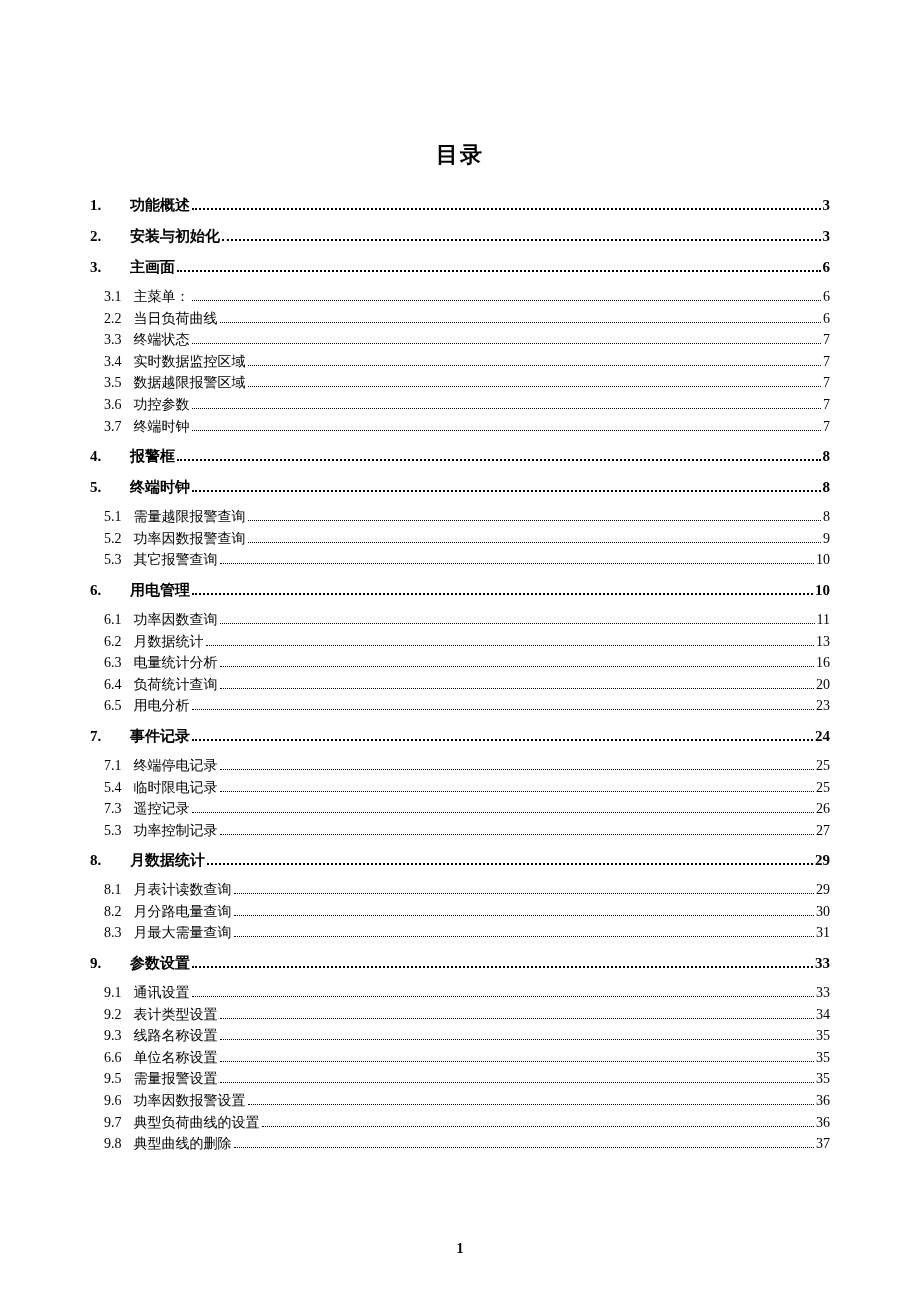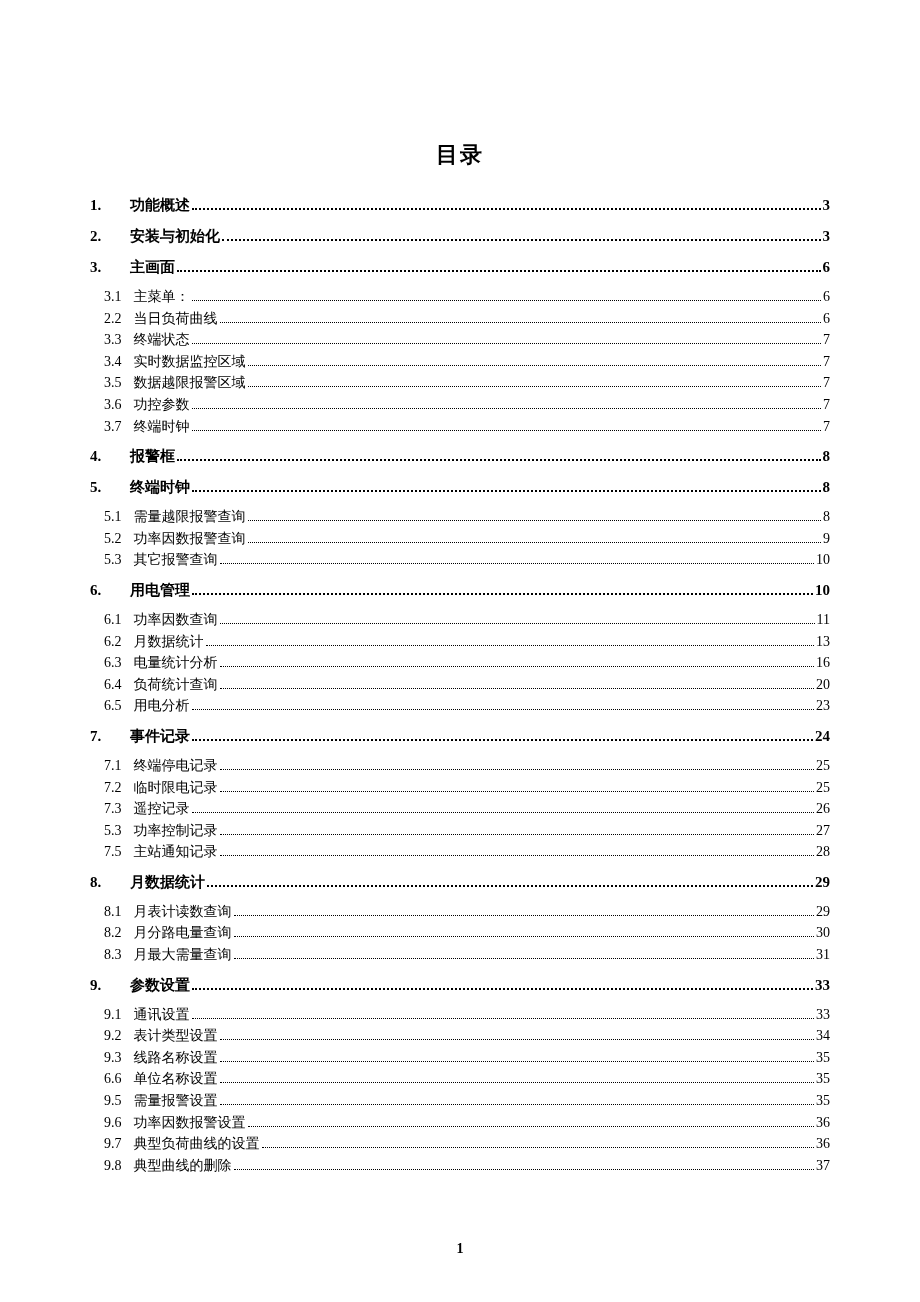--- a/index.html
+++ b/index.html
@@ -220,42 +220,36 @@
       <span class="toc-page">24</span>
     </div>
     <div class="level2-group">
       <div class="toc-row level2">
         <span class="toc-num">7.1</span>
         <span class="toc-label">终端停电记录</span>
         <span class="toc-dots"></span>
         <span class="toc-page">25</span>
       </div>
       <div class="toc-row level2">
-        <span class="toc-num">7.2</span>
+        <span class="toc-num">5.4</span>
         <span class="toc-label">临时限电记录</span>
         <span class="toc-dots"></span>
         <span class="toc-page">25</span>
       </div>
       <div class="toc-row level2">
         <span class="toc-num">7.3</span>
         <span class="toc-label">遥控记录</span>
         <span class="toc-dots"></span>
         <span class="toc-page">26</span>
       </div>
       <div class="toc-row level2">
         <span class="toc-num">5.3</span>
         <span class="toc-label">功率控制记录</span>
         <span class="toc-dots"></span>
         <span class="toc-page">27</span>
-      </div>
-      <div class="toc-row level2">
-        <span class="toc-num">7.5</span>
-        <span class="toc-label">主站通知记录</span>
-        <span class="toc-dots"></span>
-        <span class="toc-page">28</span>
       </div>
     </div>
     <div class="toc-row level1">
       <span class="toc-num">8.</span>
       <span class="toc-label">月数据统计</span>
       <span class="toc-dots"></span>
       <span class="toc-page">29</span>
     </div>
     <div class="level2-group">
       <div class="toc-row level2">

